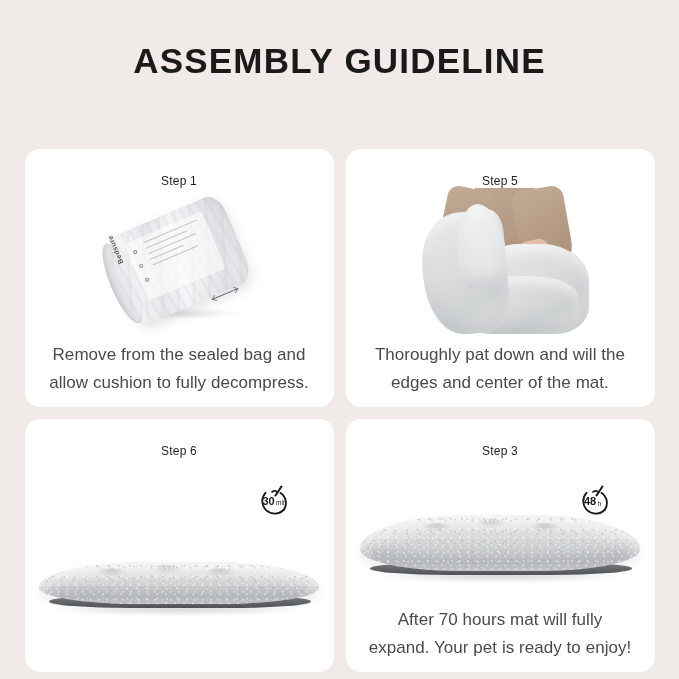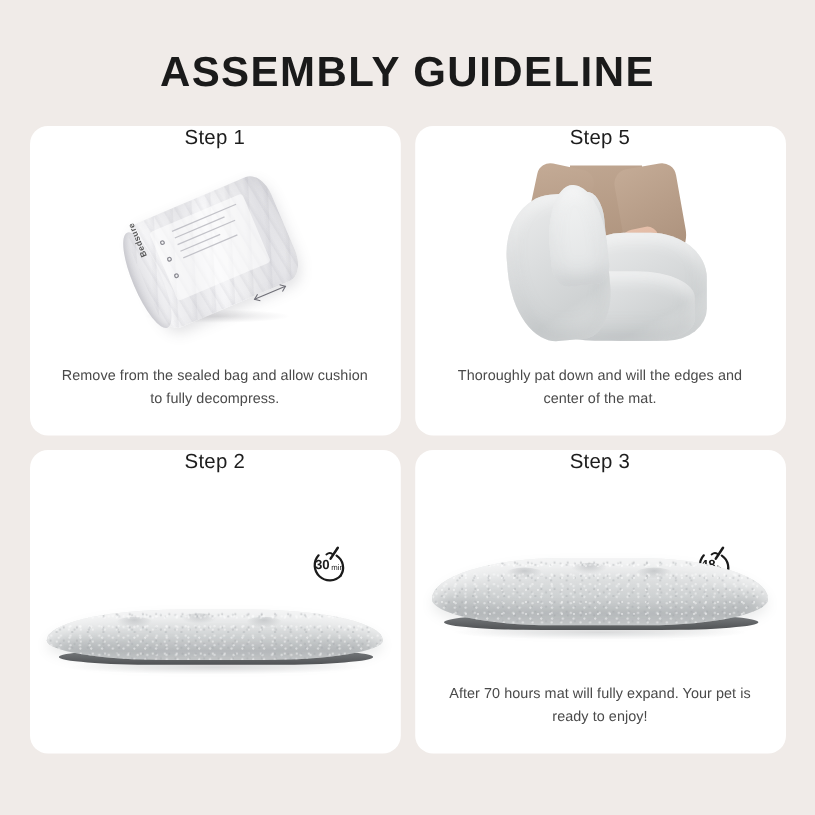--- a/index.html
+++ b/index.html
@@ -17,20 +17,21 @@
   }
 
   .page {
     width: 679px;
     height: 679px;
     position: relative;
     background: #f0ebe8;
     display: flex;
     flex-direction: column;
     align-items: center;
+    gap: 44px;
   }
 
   
   .page-title {
     margin-top: 42px;
     font-size: 35px;
     font-weight: 700;
     letter-spacing: 1.2px;
     color: #1a1a1a;
     text-align: center;
@@ -53,42 +54,43 @@
     background: #ffffff;
     border-radius: 15px;
     position: relative;
     display: flex;
     flex-direction: column;
     align-items: center;
     overflow: hidden;
   }
 
   .step-title {
-    font-size: 17px;
+    margin-top: 25px;
+    font-size: 12px;
     font-weight: 400;
     color: #1d1d1d;
     letter-spacing: 0.2px;
   }
 
   .step-figure {
     flex: 1;
     width: 100%;
     position: relative;
     display: flex;
     align-items: center;
     justify-content: center;
   }
 
   .step-caption {
     width: 86%;
     text-align: center;
-    font-size: 12px;
+    font-size: 17px;
     line-height: 1.62;
     color: #4a4a4a;
-    padding-bottom: 20px;
+    padding-bottom: 10px;
     letter-spacing: 0.05px;
   }
 
   
   .bag-wrap {
     position: relative;
     width: 160px;
     height: 118px;
     margin-top: -4px;
   }
@@ -309,21 +311,21 @@
     width: 244px;
     height: 12px;
     background: radial-gradient(ellipse at center, rgba(118,120,124,0.22), rgba(118,120,124,0) 72%);
     border-radius: 50%;
   }
 
   
   .timer-badge {
     position: absolute;
     right: 40px;
-    top: 76px;
+    top: 62px;
     width: 40px;
     height: 40px;
   }
   .timer-badge svg { display: block; width: 40px; height: 40px; }
   .timer-num {
     font-family: "Liberation Sans", sans-serif;
     font-size: 11px;
     font-weight: 700;
     fill: #1b1b1b;
   }
@@ -390,21 +392,21 @@
           <div class="mat-fluff fold-bottom"></div>
           <div class="mat-fluff fold-left"></div>
           <div class="mat-fluff fold-peak"></div>
         </div>
       </div>
 
       <div class="step-caption">Thoroughly pat down and will the edges and center of the mat.</div>
     </div>
 
     <div class="step-card">
-      <div class="step-title">Step 2</div>
+      <div class="step-title">Step 6</div>
 
       <div class="timer-badge">
         <svg viewBox="0 0 40 40">
           <path d="M11.5 11.8 A12 12 0 1 0 30 28.5" fill="none" stroke="#1b1b1b" stroke-width="1.9" stroke-linecap="round"></path>
           <path d="M30 28.5 A12 12 0 0 0 26.5 12.0" fill="none" stroke="#1b1b1b" stroke-width="1.9" stroke-linecap="round"></path>
           <path d="M21.5 14.5 L27.5 5.5" fill="none" stroke="#1b1b1b" stroke-width="2.1" stroke-linecap="round"></path>
           <path d="M18.0 11.0 q3.2 -2.4 5.6 0.4" fill="none" stroke="#1b1b1b" stroke-width="1.6" stroke-linecap="round"></path>
           <text class="timer-num" x="8.5" y="23.5">30</text>
           <text class="timer-unit" x="22" y="24.2">min</text>
         </svg>

